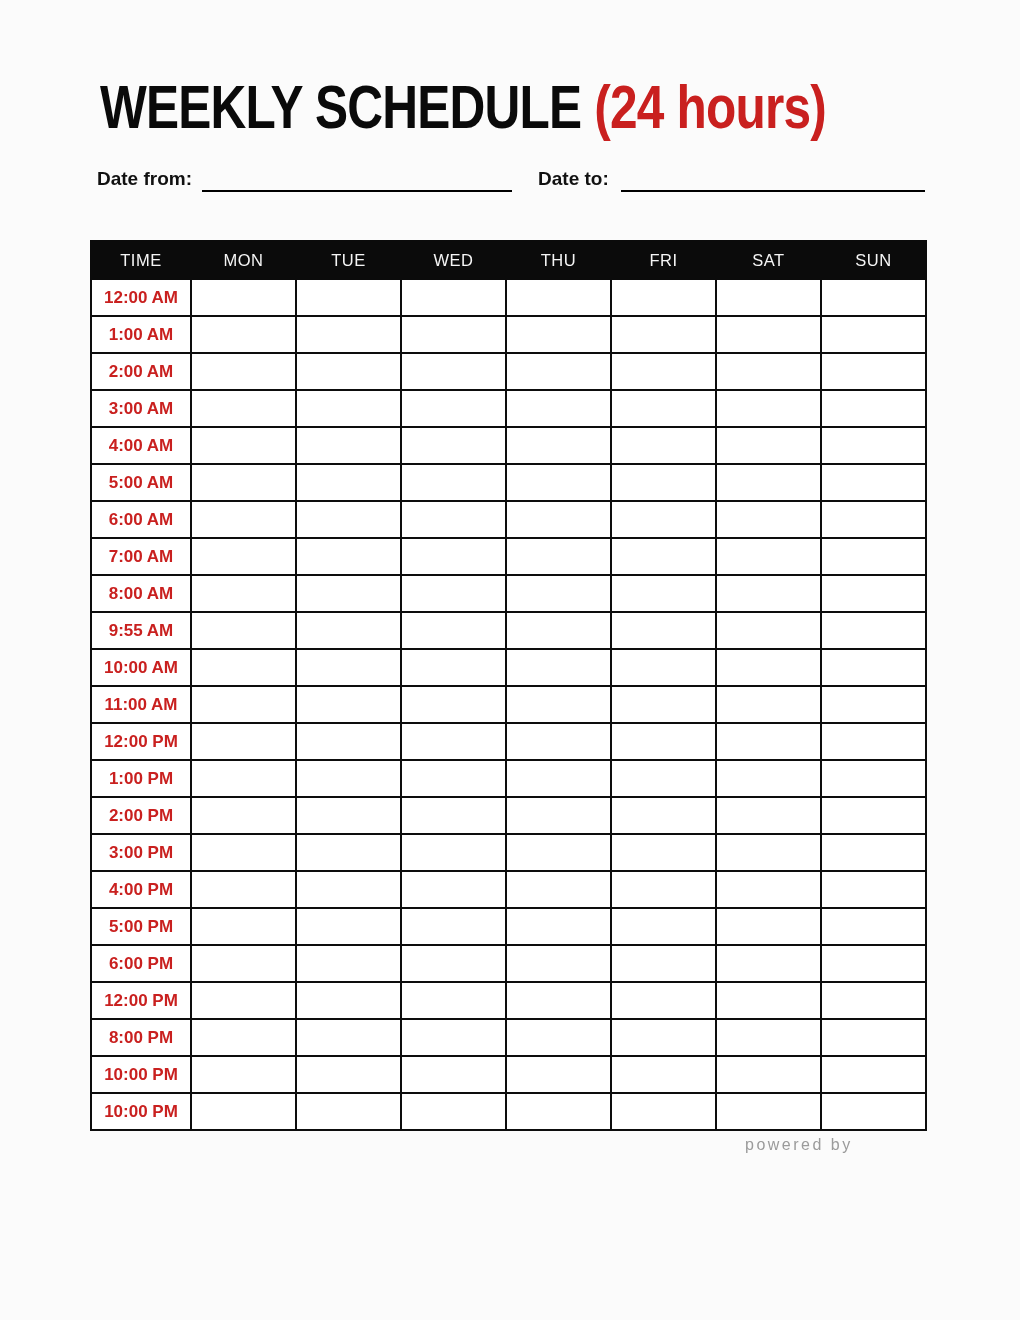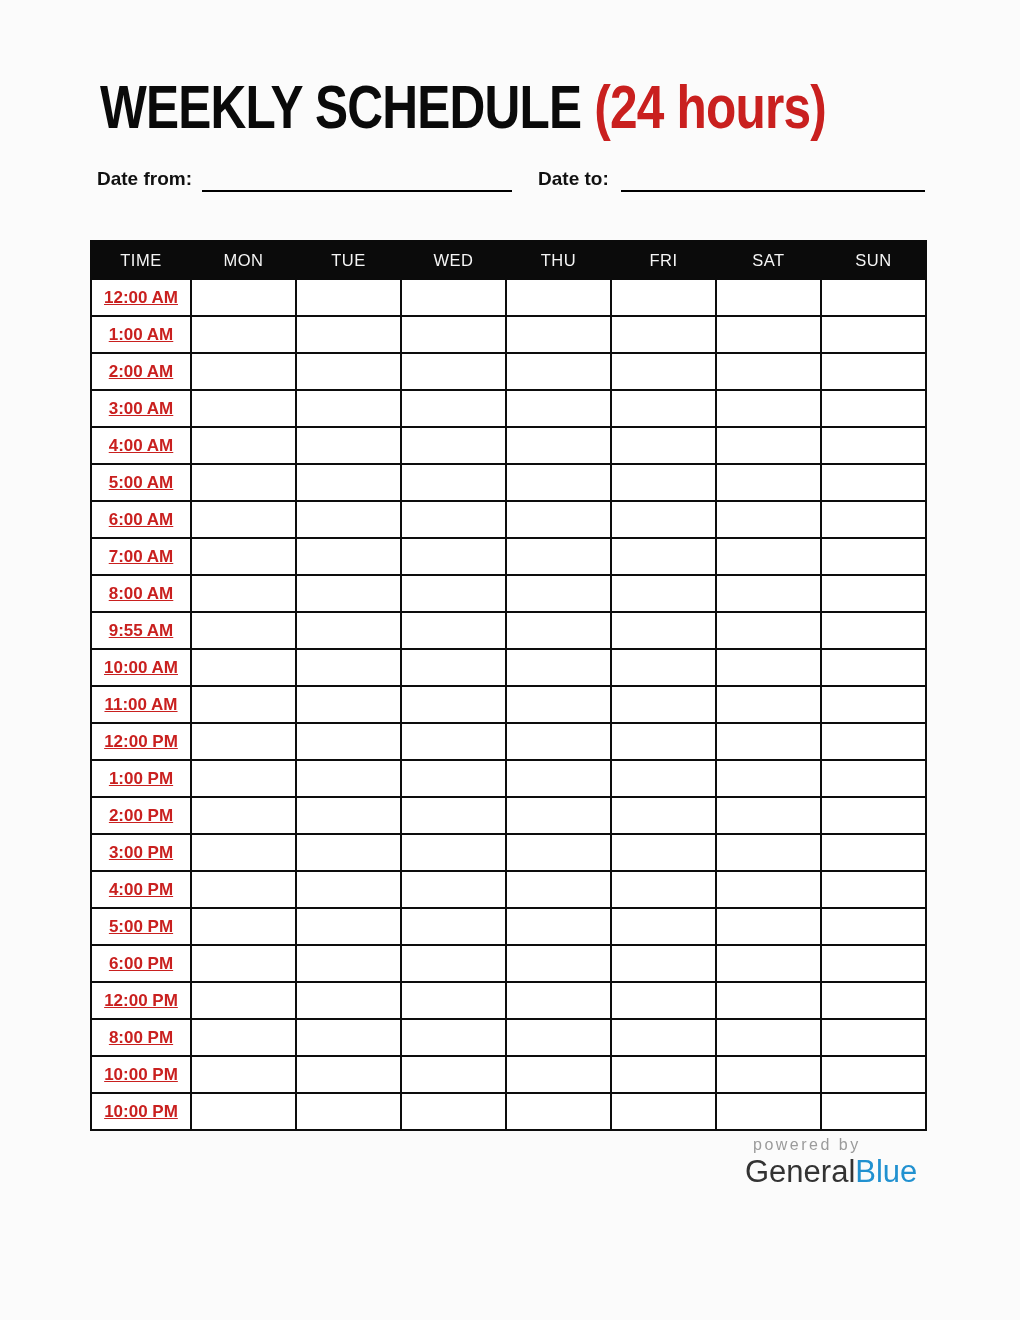--- a/index.html
+++ b/index.html
@@ -99,35 +99,33 @@
     background: #ffffff;
     height: 33px;
     vertical-align: middle;
   }
   table.grid td.time {
     color: var(--accent-red, #c9201f);
     font-weight: 700;
     font-size: 17px;
     text-align: center;
     white-space: nowrap;
-    text-decoration: underline;
   }
 
   
   .footer {
     position: absolute;
     left: 745px;
     top: 1136px;
     width: 190px;
   }
   .powered-by {
     color: #9b9b9b;
     font-size: 16px;
     letter-spacing: 2.5px;
-    margin-left: 8px;
     white-space: nowrap;
   }
   .brand {
     font-size: 31px;
     line-height: 1.1;
     margin-top: 1px;
     white-space: nowrap;
     color: #333333;
   }
   .brand .brand-blue {
@@ -404,18 +402,15 @@
             <td></td>
             <td></td>
             <td></td>
           </tr>
         </tbody>
     </table>
   </div>
 
   <div class="footer">
     <div class="powered-by">powered by</div>
-    <div class="brand">
-      <span>General</span><span class="brand-blue">Blue</span>
-    </div>
   </div>
 
 </div>
 
 </body></html>

